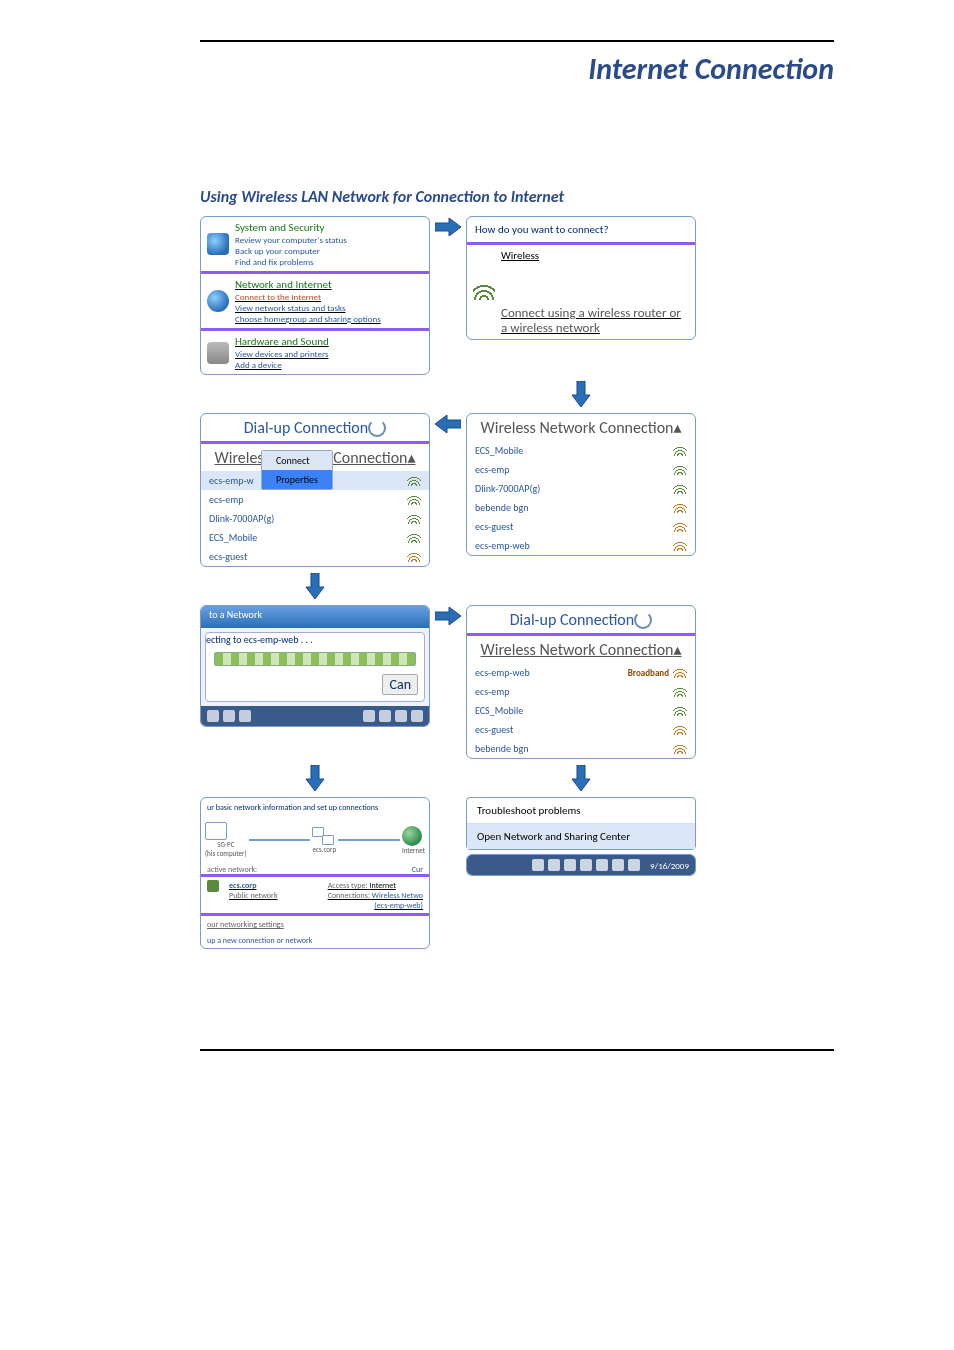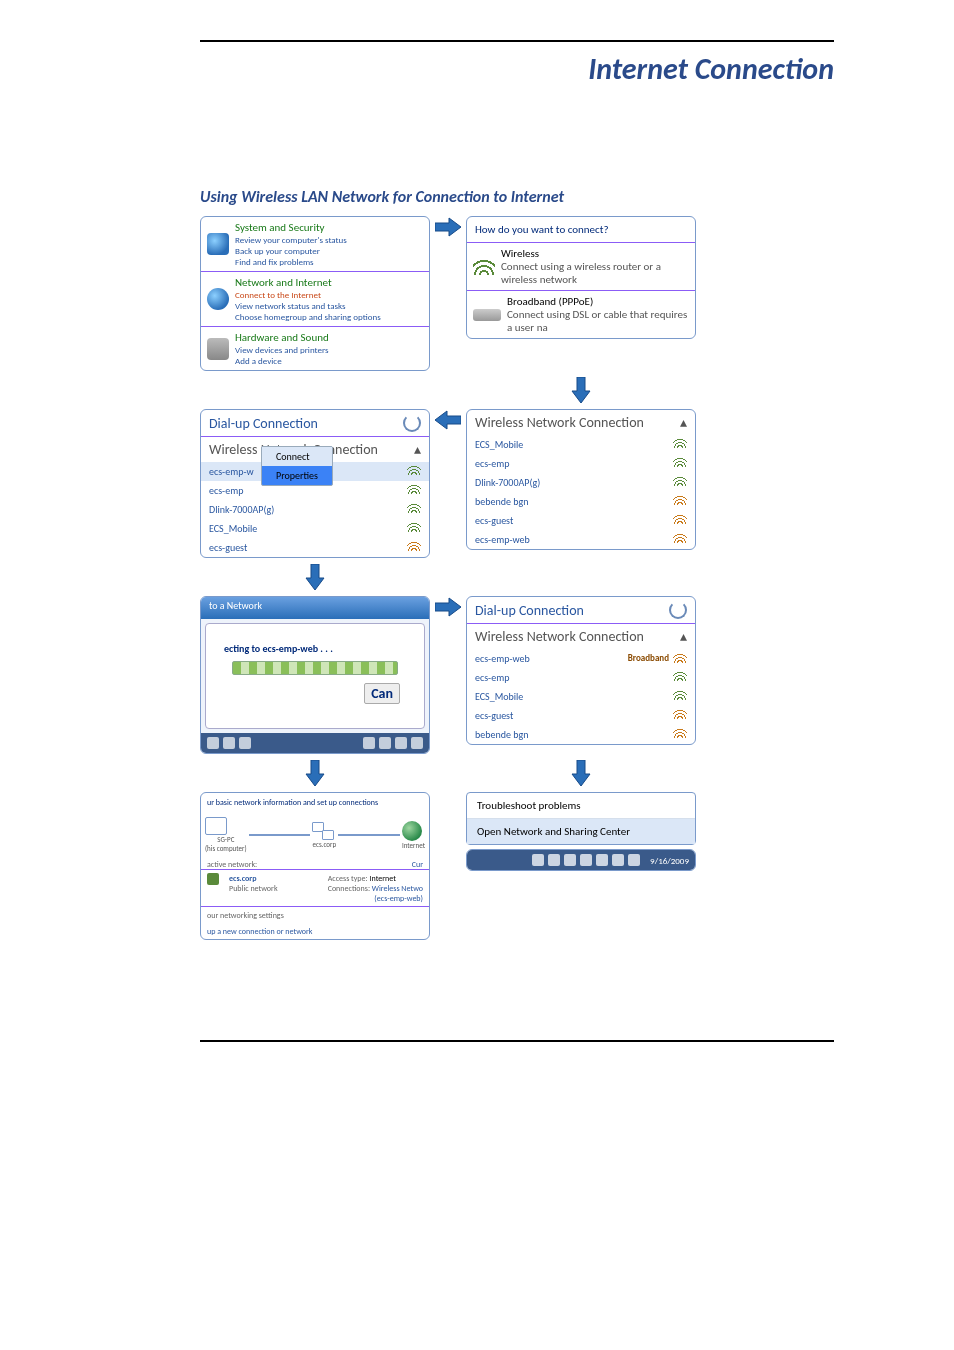--- a/index.html
+++ b/index.html
@@ -48,24 +48,24 @@
     background: #fff;
     font-size: 10px;
     overflow: hidden;
   }
   .row {
     display: flex;
     align-items: center;
     gap: 6px;
     padding: 4px 6px;
   }
-  .sep { border-top: 1px solid #8b5cf6; }
+  .sep { border-top: 3px solid #8b5cf6; text-decoration: underline; }
   .greenlink { color: #1a7a1a; font-size: 11px; }
   .bluelink  { color: #2a57a0; font-size: 9px; }
-  .small     { font-size: 11px; color: #555; }
+  .small     { font-size: 13px; color: #555; margin-top: 43px; }
   .grey      { color: #666; }
   .connected { color: #8a4a00; font-weight: bold; font-size: 9px; }
   
   .ico {
     width: 22px; height: 22px; border-radius: 3px; display: flex;
     align-items: center; justify-content: center; flex: 0 0 22px;
   }
   .globe {
     background: radial-gradient(circle at 35% 35%, #8cd0ff 0, #2a6eb8 70%);
     border-radius: 50%;
@@ -119,26 +119,26 @@
   .netgroup::after  { bottom: 0; right: 0; }
   
   .arrow-right, .arrow-left, .arrow-down {
     display: flex; align-items: center; justify-content: center;
   }
   .arrow-right svg, .arrow-left svg { width: 26px; height: 22px; }
   .arrow-down svg  { width: 22px; height: 26px; }
   .centercell { display: flex; align-items: center; justify-content: center; }
   
   .netlist .item {
-    display: flex; align-items: flex-start; justify-content: space-between;
+    display: flex; align-items: center; justify-content: space-between;
     padding: 3px 8px; font-size: 10px; color: #2a57a0;
   }
   .netlist .hdr {
-    padding: 4px 8px; font-size: 14px; color: #2a57a0;
-    display: flex; justify-content: space-between; align-items: center;
+    padding: 4px 8px; font-size: 16px; color: #2a57a0;
+    display: flex; justify-content: center; align-items: center;
   }
   .netlist .item.sel { background: #dbe7f7; }
   .ctxmenu {
     position: absolute; left: 60px; top: 36px;
     background: #3b82f6; border: 1px solid #9ab; font-size: 10px;
     border-radius: 2px;
   }
   .ctxmenu div { padding: 3px 14px; }
   .ctxmenu div.sel { background: #dbe7f7; }
   
@@ -160,21 +160,21 @@
     width: 12px; height: 12px; border-radius: 2px;
     background: rgba(255,255,255,.7);
     flex: 0 0 12px;
   }
   .connectpanel .titlebar {
     height: 18px; background: linear-gradient(#6aa0e0,#2a6eb8);
     color: #fff; font-size: 10px; padding: 2px 8px; border-radius: 4px 4px 0 0;
   }
   .connectpanel .msg {
     background: #fff; border: 1px solid #aac; margin: 4px;
-    border-radius: 4px; padding: 18px; font-size: 10px; color: #032b7a; font-weight: bold;
+    border-radius: 4px; padding: 0; font-size: 10px; color: #032b7a;
   }
   
   .netmap {
     display: flex; justify-content: space-around; align-items: center;
     padding: 6px 4px;
   }
   .netmap .node { text-align: center; font-size: 7px; color: #555; }
   .netmap .line {
     height: 2px; flex: 1; background: #7a9acb; margin: 0 2px;
   }
@@ -249,27 +249,20 @@
 
     <div class="panel colC">
       <div style="padding:6px 8px; font-size:11px; color:#032b7a;">How do you want to connect?</div>
       <div class="row sep">
         <div class="bigwifi"></div>
         <div>
           <div style="font-size:11px;">Wireless</div>
           <div class="small">Connect using a wireless router or a wireless network</div>
         </div>
       </div>
-      <div class="row sep">
-        <div class="modem"></div>
-        <div>
-          <div style="font-size:11px;">Broadband (PPPoE)</div>
-          <div class="small">Connect using DSL or cable that requires a user na</div>
-        </div>
-      </div>
     </div>
 
     <div class="span2"></div>
       <div class="colB"></div>
     <div class="centercell arrow-down colC">
       <svg viewBox="0 0 22 26">
           <polygon points="7,0 15,0 15,14 20,14 11,26 2,14 7,14" fill="#2a6eb8" stroke="#174a88"></polygon>
         </svg>
     </div>
 

